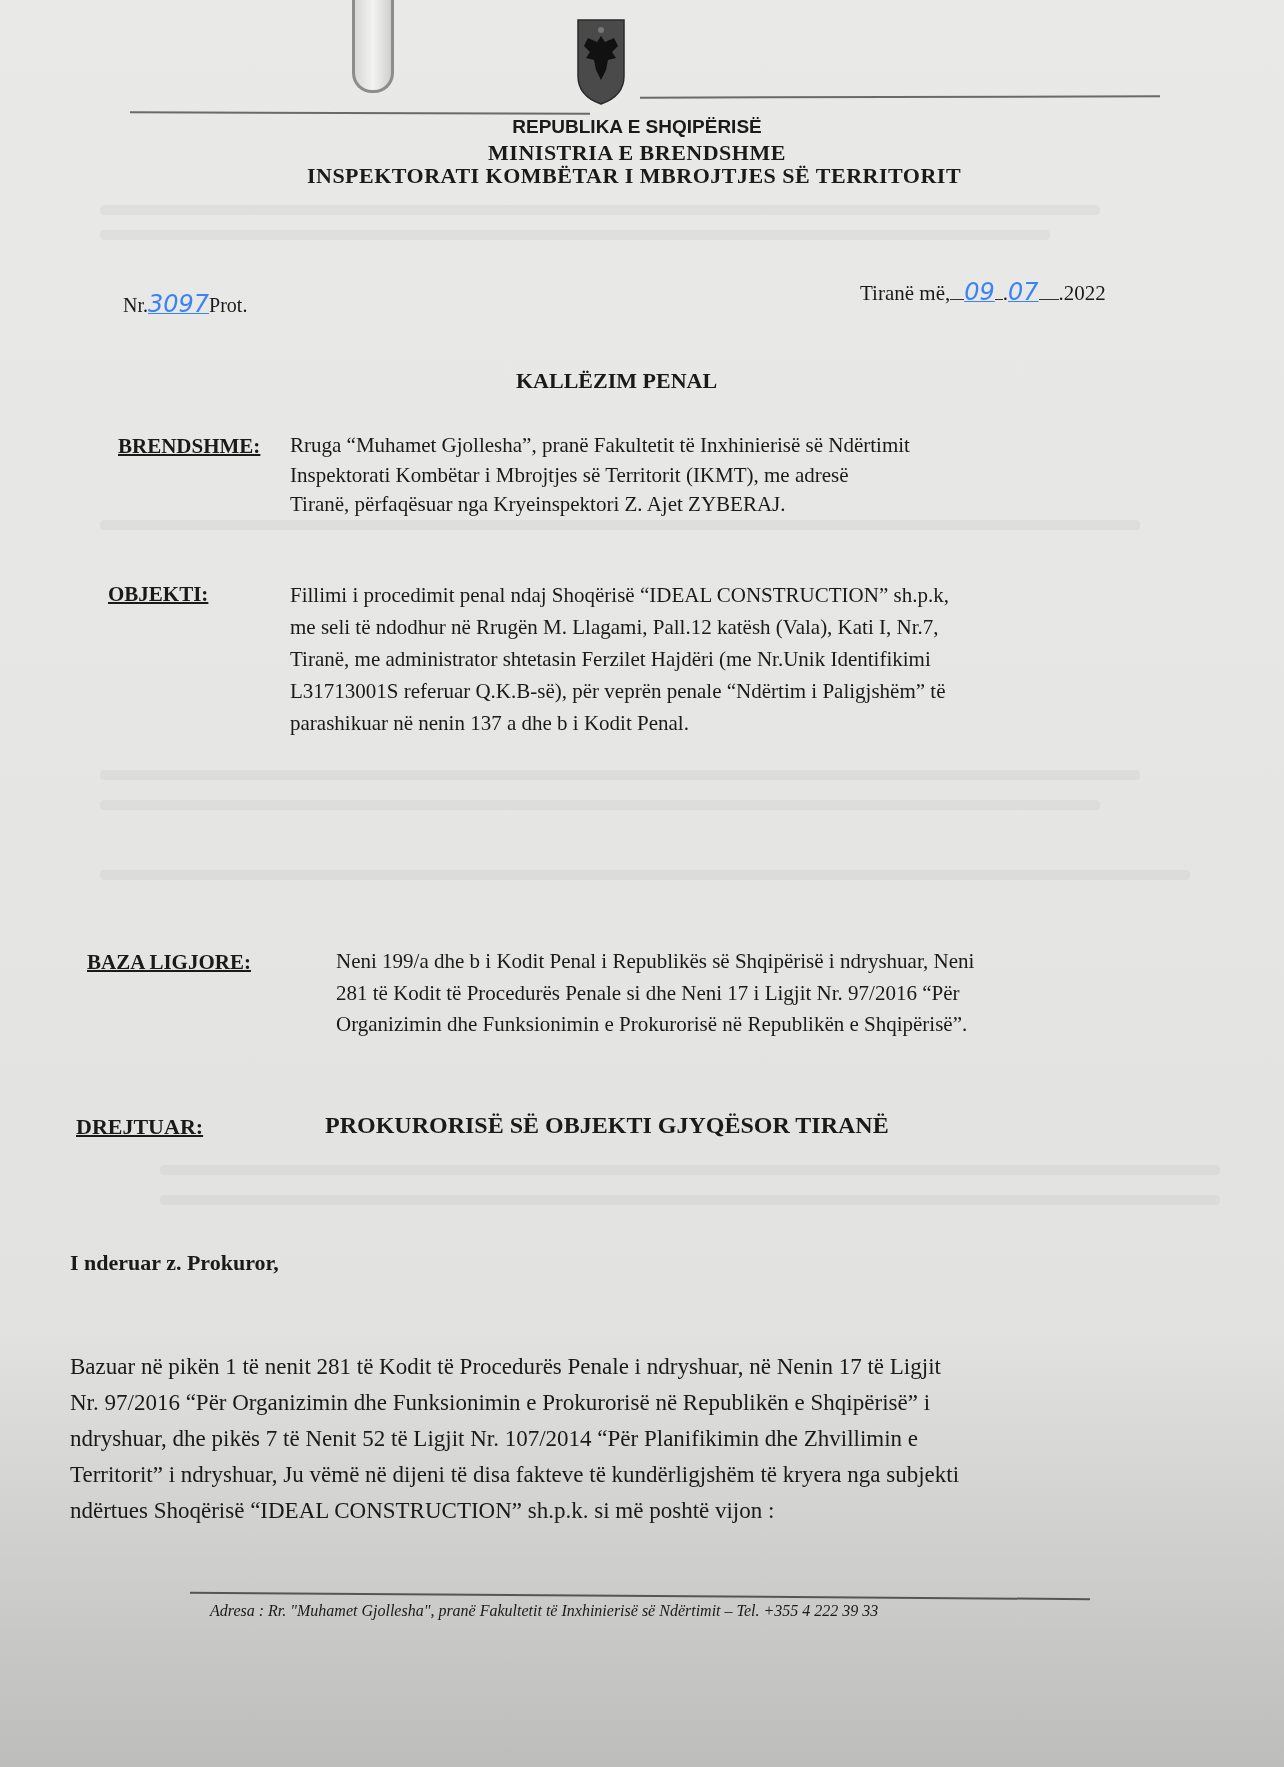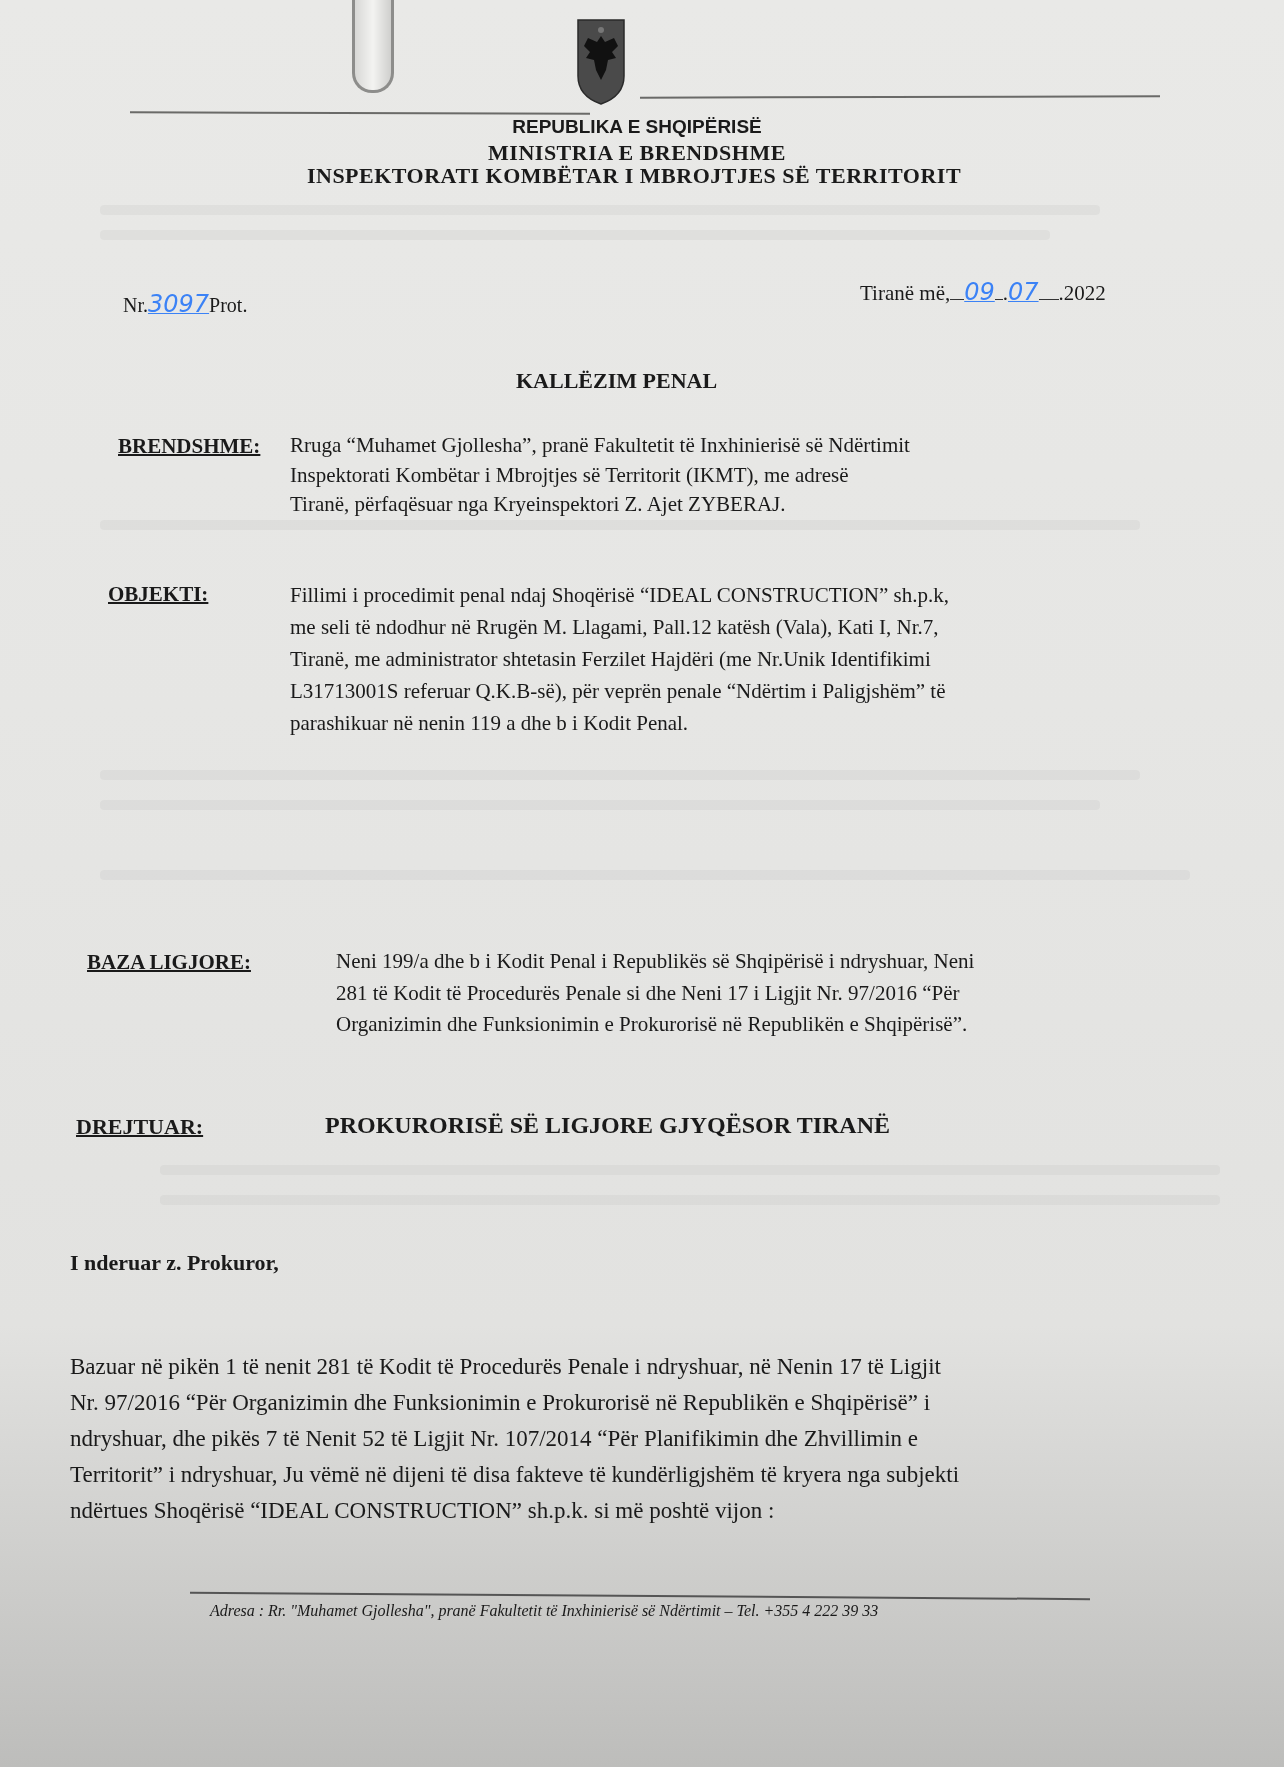--- a/index.html
+++ b/index.html
@@ -110,32 +110,32 @@
     <div>Inspektorati Kombëtar i Mbrojtjes së Territorit (IKMT), me adresë</div>
     <div>Tiranë, përfaqësuar nga Kryeinspektori Z. Ajet ZYBERAJ.</div>
   </div>
 
   <div class="abs label objekti-label">OBJEKTI:</div>
   <div class="abs body-txt objekti-text">
     <div>Fillimi i procedimit penal ndaj Shoqërisë “IDEAL CONSTRUCTION” sh.p.k,</div>
     <div>me seli të ndodhur në Rrugën M. Llagami, Pall.12 katësh (Vala), Kati I, Nr.7,</div>
     <div>Tiranë, me administrator shtetasin Ferzilet Hajdëri (me Nr.Unik Identifikimi</div>
     <div>L31713001S referuar Q.K.B-së), për veprën penale  “Ndërtim i Paligjshëm” të</div>
-    <div>parashikuar në nenin 119 a dhe b i Kodit Penal.</div>
+    <div>parashikuar në nenin 137 a dhe b i Kodit Penal.</div>
   </div>
 
   <div class="abs label baza-label">BAZA LIGJORE:</div>
   <div class="abs body-txt baza-text">
     <div>Neni 199/a dhe b i Kodit Penal i Republikës së Shqipërisë i ndryshuar, Neni</div>
     <div>281 të Kodit të Procedurës Penale si dhe Neni 17 i Ligjit Nr. 97/2016 “Për</div>
     <div>Organizimin dhe  Funksionimin e Prokurorisë në Republikën e Shqipërisë”.</div>
   </div>
 
   <div class="abs label drejt-label">DREJTUAR:</div>
-  <div class="abs drejt-text">PROKURORISË SË LIGJORE GJYQËSOR TIRANË</div>
+  <div class="abs drejt-text">PROKURORISË SË OBJEKTI GJYQËSOR TIRANË</div>
 
   <div class="abs salutation">I  nderuar z. Prokuror,</div>
 
   <div class="abs para">
     <div>Bazuar në pikën 1 të nenit 281 të Kodit të Procedurës Penale i ndryshuar, në Nenin 17  të Ligjit</div>
     <div>Nr. 97/2016  “Për Organizimin dhe Funksionimin e Prokurorisë në Republikën e Shqipërisë” i</div>
     <div>ndryshuar, dhe pikës 7 të Nenit 52 të Ligjit Nr. 107/2014 “Për Planifikimin dhe Zhvillimin e</div>
     <div>Territorit” i ndryshuar,  Ju vëmë në dijeni të  disa fakteve të kundërligjshëm të kryera nga subjekti</div>
     <div>ndërtues Shoqërisë “IDEAL CONSTRUCTION” sh.p.k. si më poshtë vijon :</div>
   </div>

